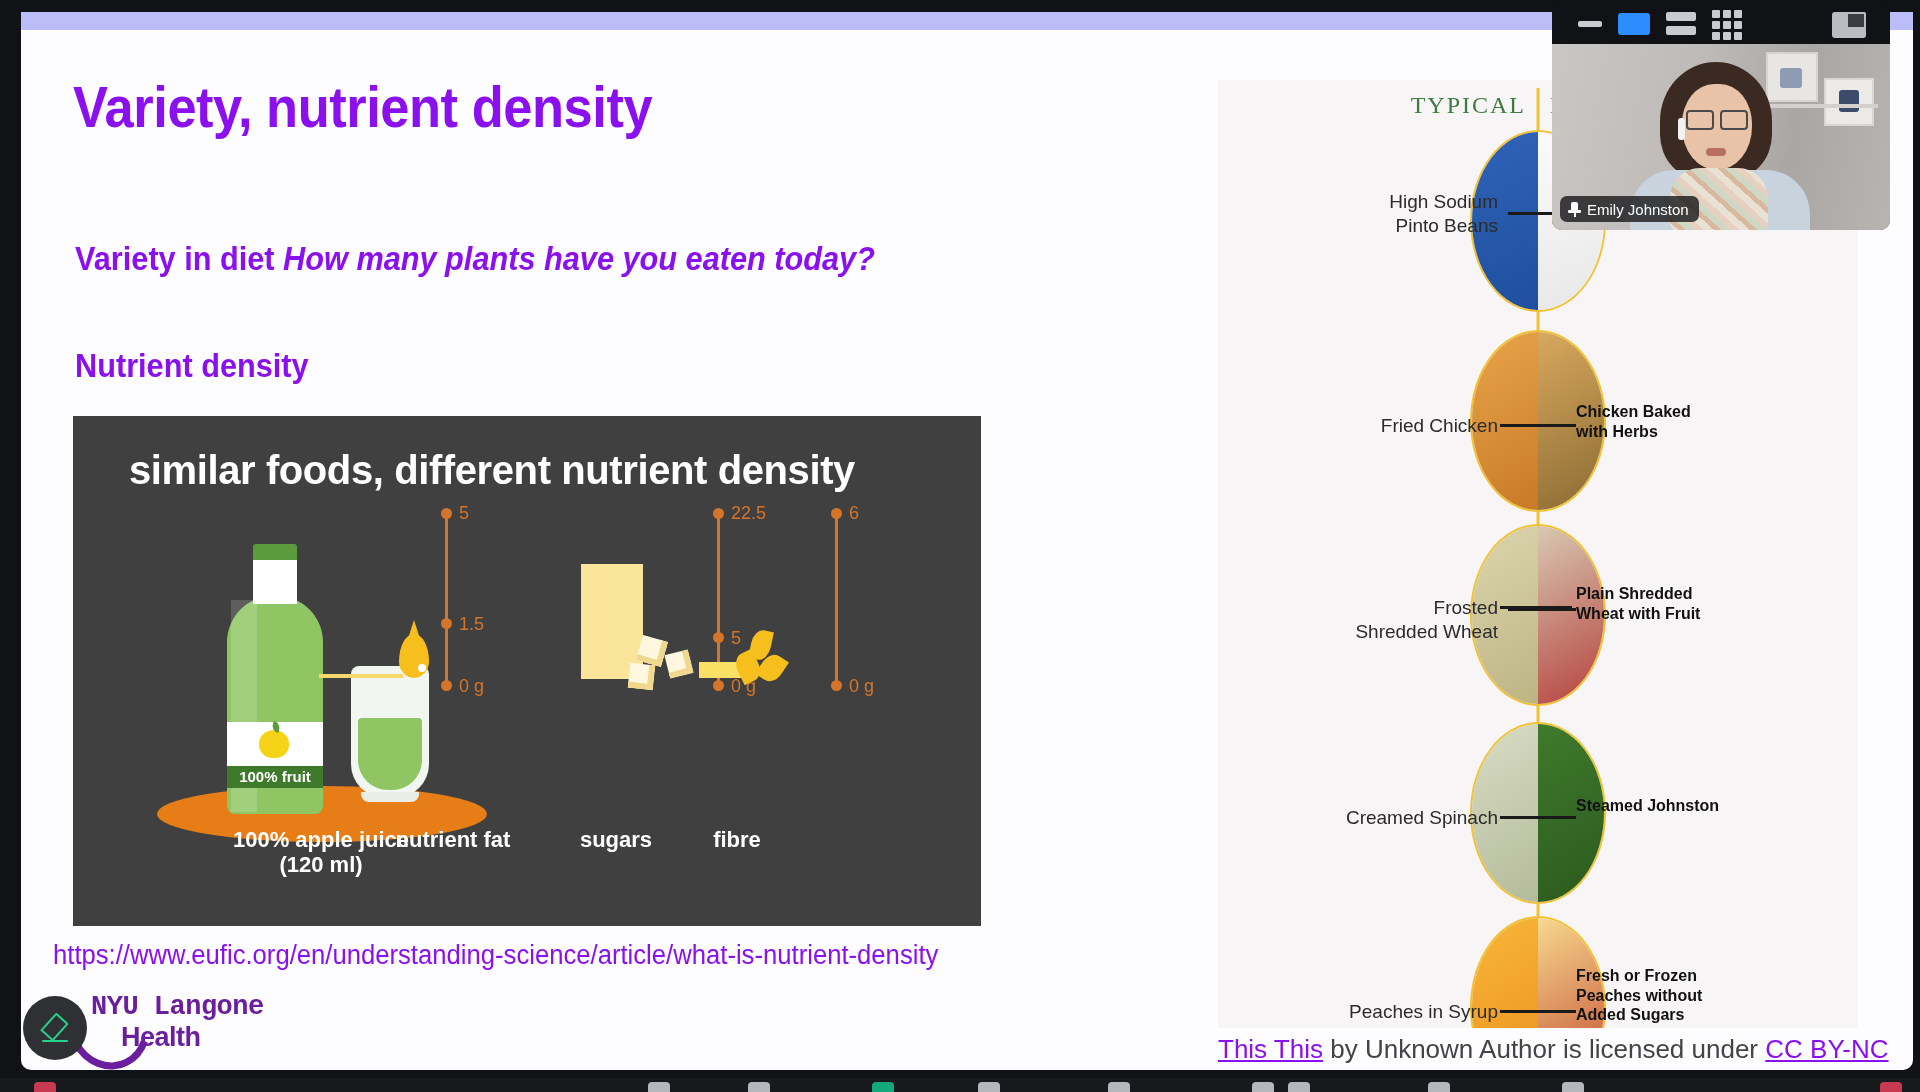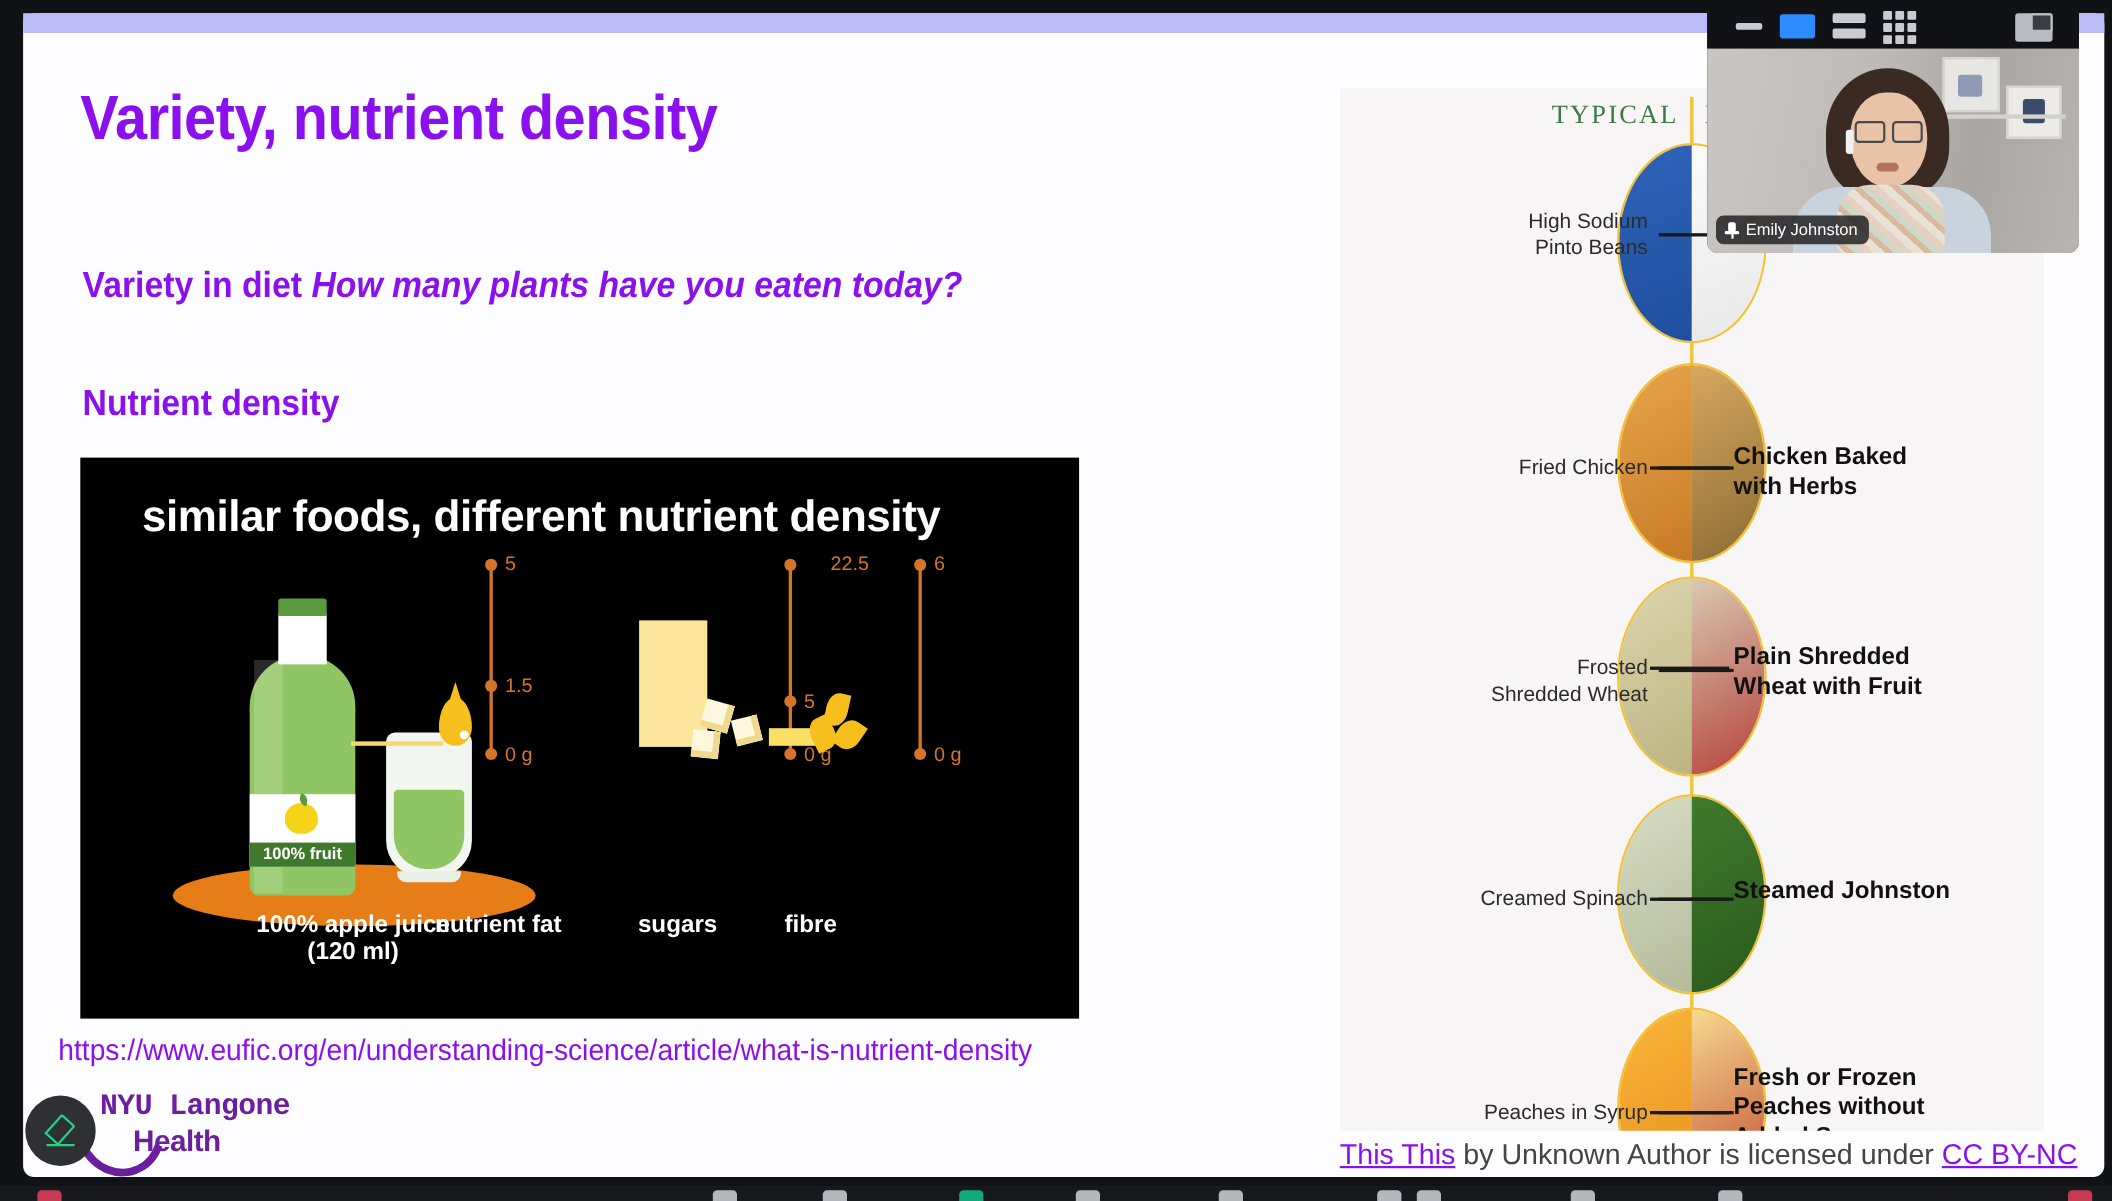--- a/index.html
+++ b/index.html
@@ -17,21 +17,21 @@
 
   .subline{position:absolute;left:54px;top:228px;font-size:33px;white-space:nowrap;
            font-family:"Liberation Sans Narrow","Liberation Sans",sans-serif;transform:scaleX(.93);transform-origin:left center;}
   .subline b{color:#8a10ee;font-weight:bold;}
   .subline i{color:#8a10ee;font-style:italic;font-weight:bold;}
 
   .heading2{position:absolute;left:54px;top:335px;color:#8a10ee;font-size:33px;font-weight:bold;
             font-family:"Liberation Sans Narrow","Liberation Sans",sans-serif;transform:scaleX(.93);transform-origin:left center;}
 
   
-  .info{position:absolute;left:52px;top:404px;width:908px;height:510px;background:#000000;overflow:hidden;}
+  .info{position:absolute;left:52px;top:404px;width:908px;height:510px;background:#404040;overflow:hidden;}
   .info-title{position:absolute;left:56px;top:32px;color:#fff;font-size:40px;font-weight:bold;
               font-family:"Liberation Sans Narrow","Liberation Sans",sans-serif;letter-spacing:-.4px;white-space:nowrap;}
 
   .juice-shadow{position:absolute;left:84px;top:370px;width:330px;height:56px;border-radius:50%;background:#e67d17;}
   .bottle{position:absolute;left:150px;top:128px;width:104px;height:270px;}
   .b-cap{position:absolute;left:30px;top:0;width:44px;height:16px;background:#5c9b3d;border-radius:3px 3px 0 0;}
   .b-neck{position:absolute;left:30px;top:14px;width:44px;height:46px;background:#fff;}
   .b-shoulder{position:absolute;left:4px;top:52px;width:96px;height:56px;background:#8fc663;
               border-radius:46px 46px 6px 6px;}
   .b-body{position:absolute;left:4px;top:100px;width:96px;height:170px;background:#8fc663;border-radius:0 0 8px 8px;}
@@ -91,21 +91,21 @@
   .ph-head.right{left:332px;}
 
   .row{position:absolute;left:0;width:640px;}
   .circ{position:absolute;left:50%;transform:translateX(-50%);width:132px;height:178px;border-radius:50%;
         overflow:hidden;box-shadow:0 0 0 2px #f3c233;}
   .half{position:absolute;top:0;width:50%;height:100%;}
   .half.l{left:0;} .half.r{right:0;}
 
   .lab-l{position:absolute;right:360px;text-align:right;color:#2b2b2b;font-size:19px;line-height:1.25;
          font-family:"Liberation Sans Narrow","Liberation Sans",sans-serif;white-space:pre-line;}
-  .lab-r{position:absolute;left:358px;text-align:left;color:#111;font-size:22px;font-weight:bold;line-height:1.22;
+  .lab-r{position:absolute;left:358px;text-align:left;color:#111;font-size:16px;font-weight:bold;line-height:1.22;
          font-family:"Liberation Sans Narrow","Liberation Sans",sans-serif;white-space:pre-line;}
   .lead{position:absolute;height:3px;background:#1a1a1a;}
 
   .attrib{position:absolute;left:1197px;top:1022px;width:650px;font-size:26px;color:#444;white-space:nowrap;
           font-family:"Liberation Sans Narrow","Liberation Sans",sans-serif;}
   .attrib a{color:#8a10ee;text-decoration:underline;}
 
   
   .video{position:absolute;left:1552px;top:2px;width:338px;height:228px;background:#0c0d10;border-radius:10px;overflow:hidden;}
   .vid-bar{position:absolute;left:0;top:0;width:338px;height:42px;background:#111216;z-index:4;}
@@ -221,21 +221,21 @@
         <div class="s-lab" style="top:178px;">0 g</div>
       </div>
 
       <div class="sugar-bar"></div>
       <div class="cube" style="left:566px;top:222px;width:26px;height:26px;transform:rotate(16deg);"></div>
       <div class="cube" style="left:594px;top:236px;width:24px;height:24px;transform:rotate(-14deg);"></div>
       <div class="cube" style="left:556px;top:248px;width:25px;height:25px;transform:rotate(6deg);"></div>
       <div class="scale" style="left:644px;top:92px;">
         <div class="s-line" style="top:4px;height:174px;"></div>
         <div class="s-dot" style="top:0;"></div>
-        <div class="s-lab" style="top:5px;margin-left:24px;">22.5</div>
+        <div class="s-lab" style="top:5px;">22.5</div>
         <div class="s-dot" style="top:124px;"></div>
         <div class="s-lab" style="top:130px;">5</div>
         <div class="s-dot" style="top:172px;"></div>
         <div class="s-lab" style="top:178px;">0 g</div>
       </div>
 
       <div class="fibre-bar"></div>
       <div class="leaf" style="left:678px;top:214px;width:20px;height:30px;transform:rotate(12deg);"></div>
       <div class="leaf" style="left:664px;top:236px;width:22px;height:30px;transform:rotate(-26deg);"></div>
       <div class="leaf" style="left:688px;top:238px;width:22px;height:28px;transform:rotate(34deg);"></div>

